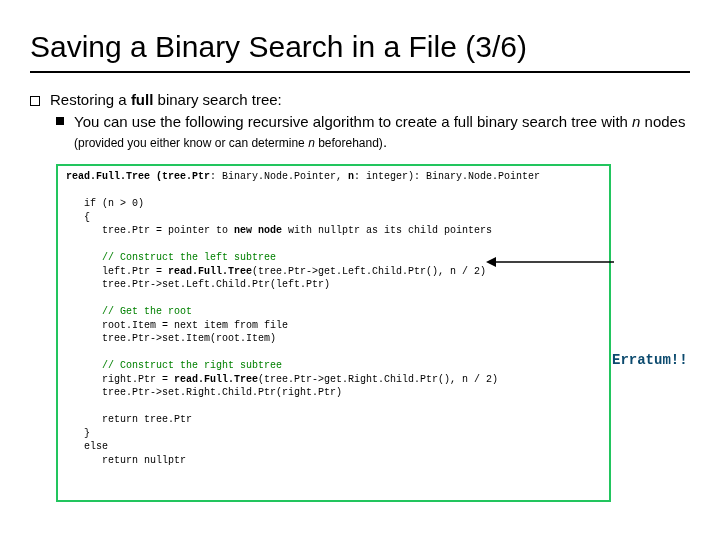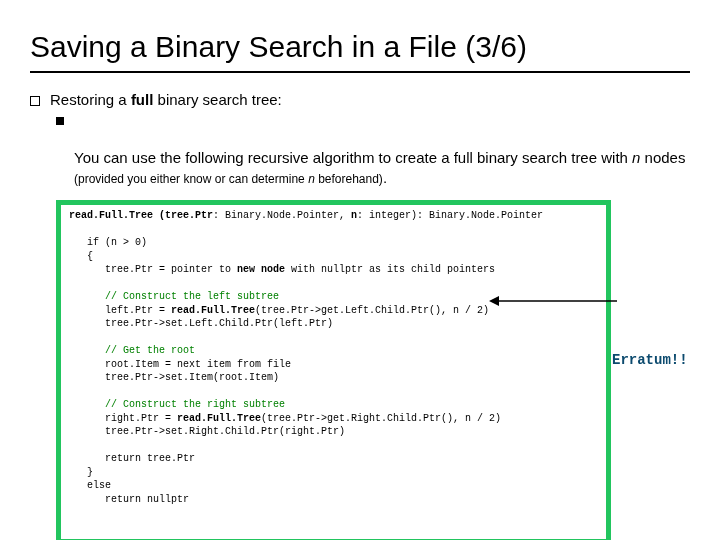--- a/index.html
+++ b/index.html
@@ -53,32 +53,31 @@
   }
   .sub {
     margin-top: 4px;
     margin-left: 26px;
     display: flex;
     align-items: flex-start;
     gap: 10px;
   }
   .subtext {
     line-height: 1.35;
-    margin-top: 36px;
   }
   .subtext .italic {
     font-style: italic;
   }
   .subtext .smaller {
     font-size: 12px;
   }
   .codebox {
     margin-top: 12px;
     margin-left: 26px;
-    border: 5px solid #22c55e;
+    border: 2px solid #22c55e;
     padding: 4px 8px 6px 8px;
     font-family: "Courier New", monospace;
     font-size: 10px;
     line-height: 1.35;
     white-space: pre;
     position: relative;
     width: 555px;
     box-sizing: border-box;
   }
   .codebox .kw { font-weight: bold; }

